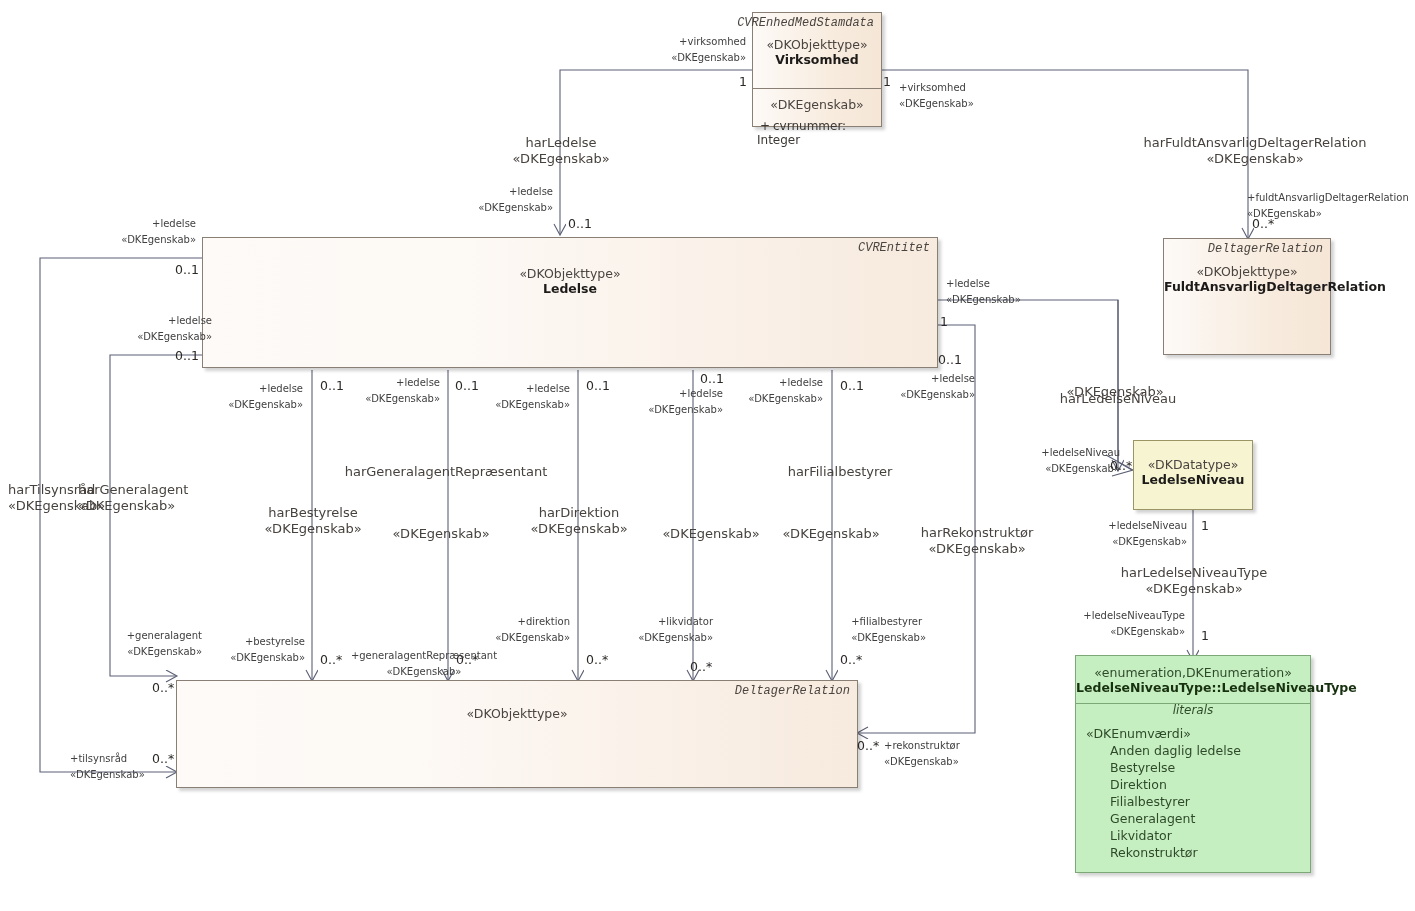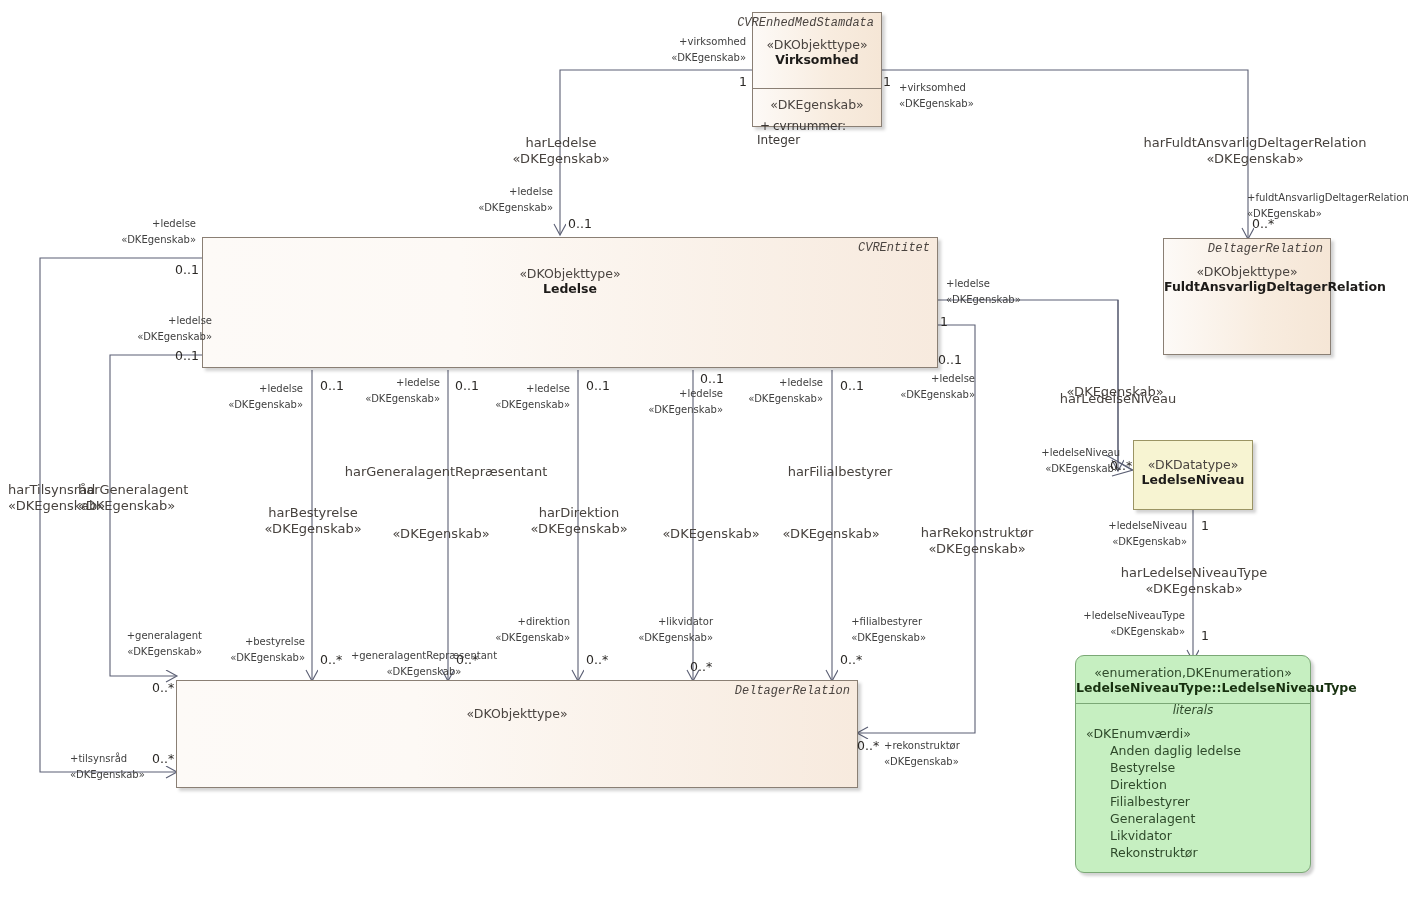--- a/index.html
+++ b/index.html
@@ -112,21 +112,21 @@
     </div>
   </div>
 
   <div class="uml datatype" style="left:1133px;top:440px;width:120px;height:70px;">
     <div class="hdr" style="padding-top:16px;">
       <div class="stereo">«DKDatatype»</div>
       <div class="nm">LedelseNiveau</div>
     </div>
   </div>
 
-  <div class="uml enumbox" style="left:1075px;top:655px;width:236px;height:218px;border-radius:9px;">
+  <div class="uml enumbox" style="left:1075px;top:655px;width:236px;height:218px;">
     <div style="padding-top:9px;">
       <div class="stereo" style="color:#2f4a2b;">«enumeration,DKEnumeration»</div>
       <div class="nm" style="color:#17300f;">LedelseNiveauType::LedelseNiveauType</div>
     </div>
     <div class="sep" style="top:47px;border-top-color:#7ba876;"></div>
     <div class="litsec" style="margin-top:8px;">literals</div>
     <div style="margin-top:8px;padding-left:10px;">
       <div class="lit">«DKEnumværdi»</div>
       <div class="lit indent">Anden daglig ledelse</div>
       <div class="lit indent">Bestyrelse</div>

